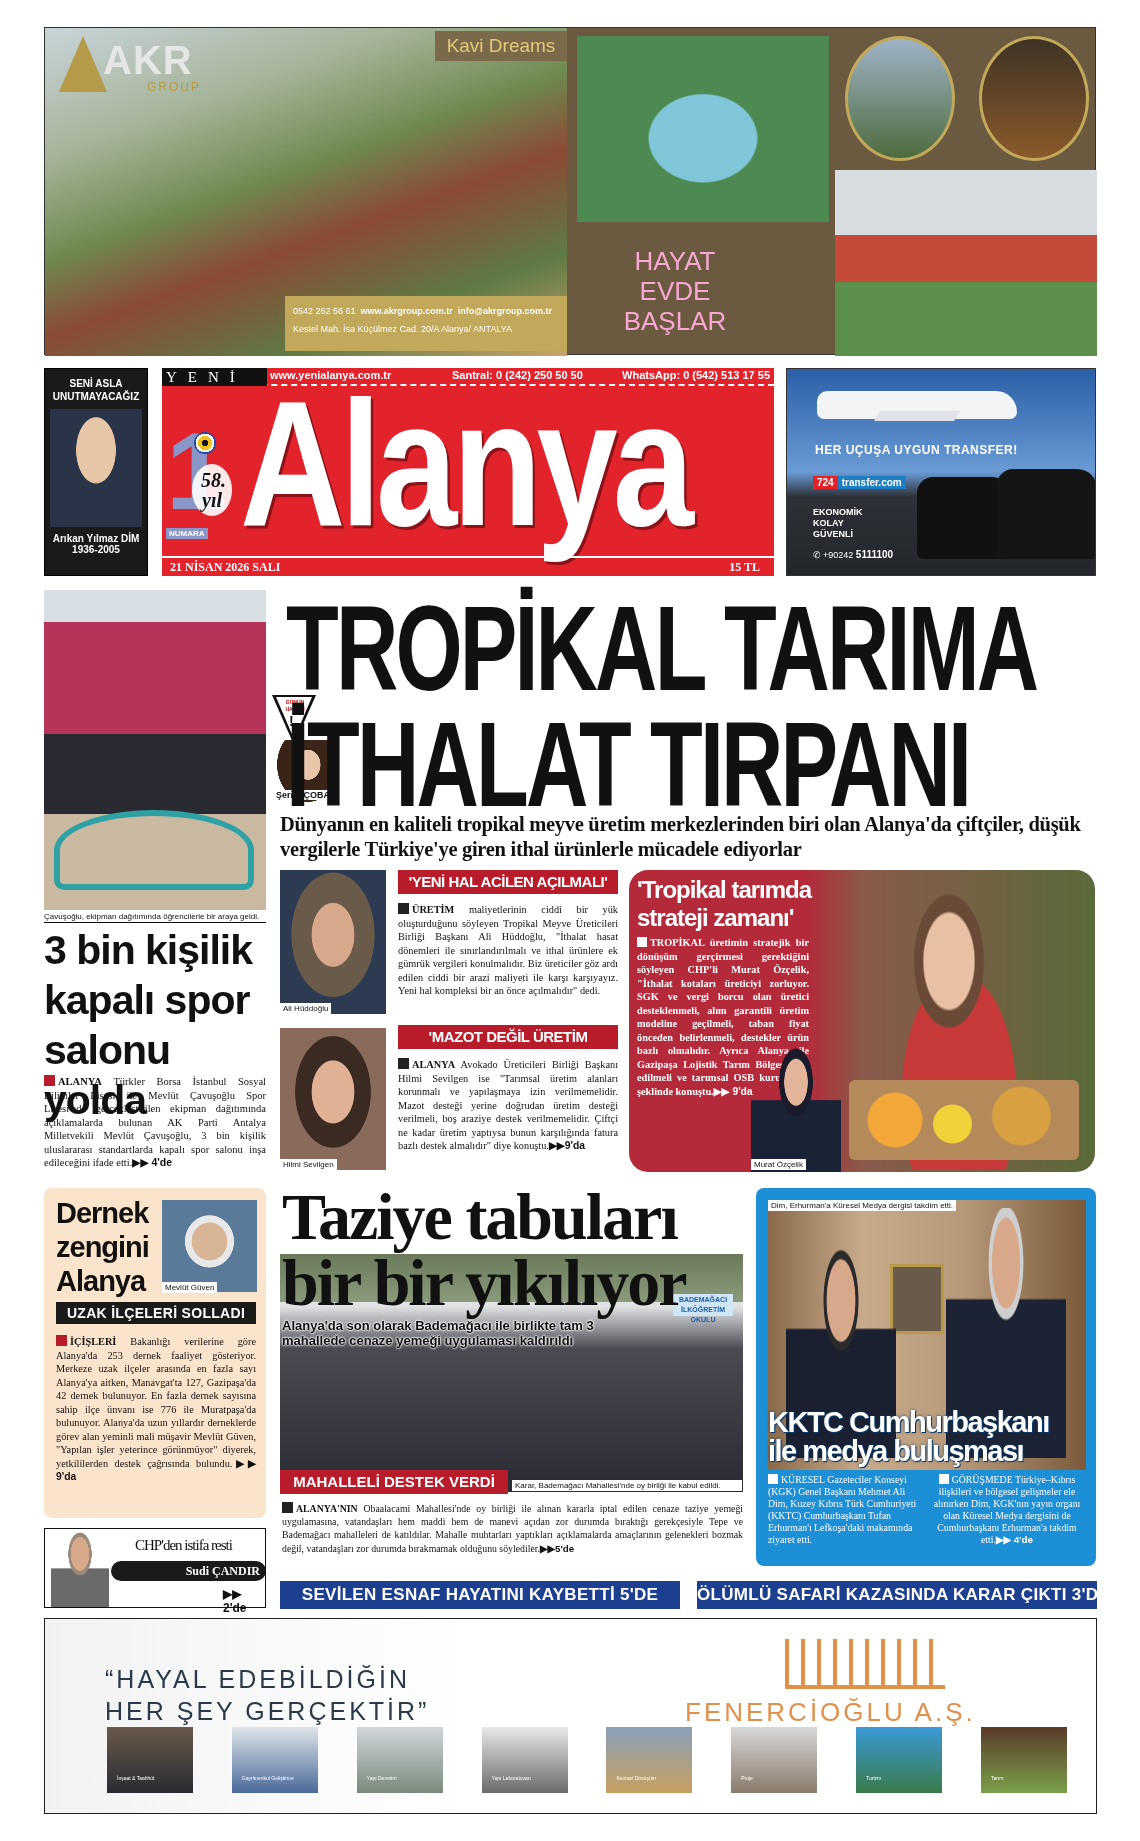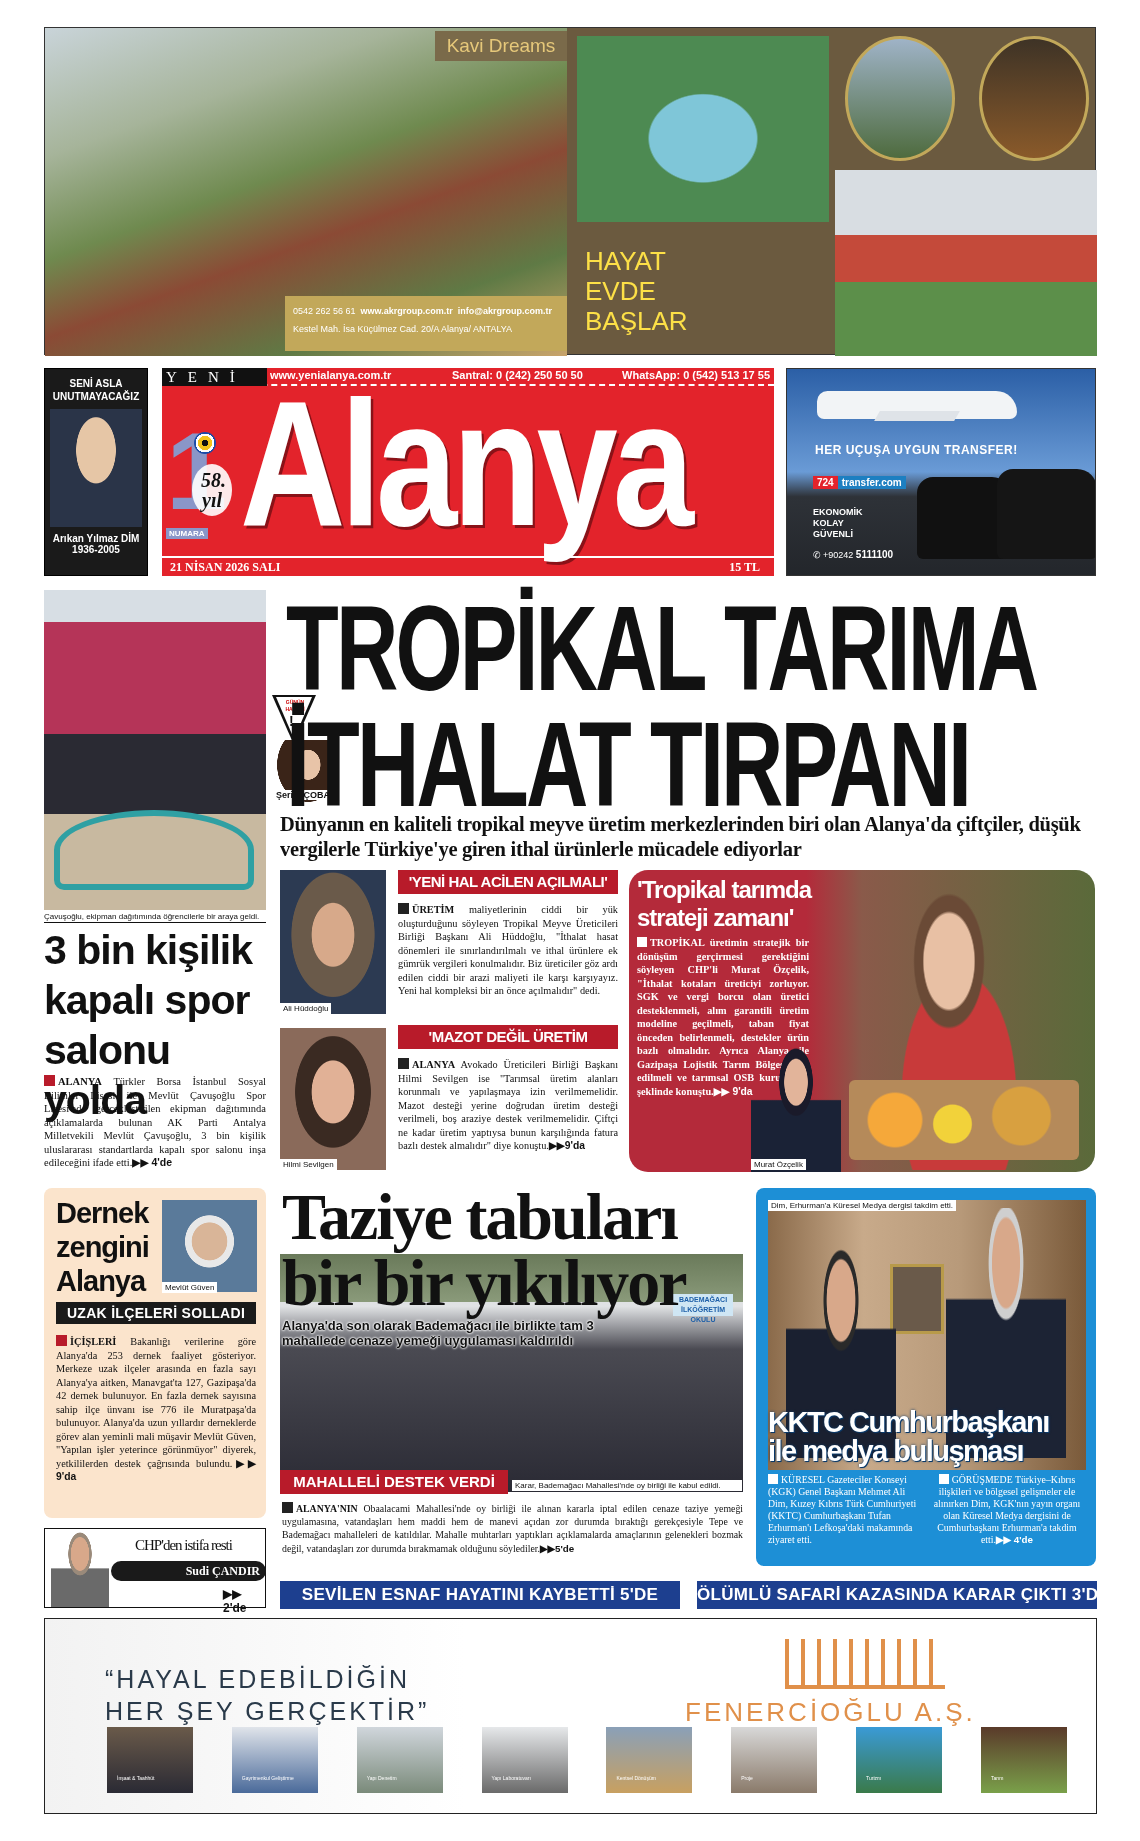--- a/index.html
+++ b/index.html
@@ -14,21 +14,21 @@
     background: linear-gradient(160deg, #c9d4d9 0%, #a6b49a 25%, #6f8a4f 45%, #8b4a35 60%, #5f7a45 80%, #c9a46b 100%); }
   #top-ad .akr-logo { left: 10px; top: 8px; width: 150px; height: 60px; }
   #top-ad .akr-a { left: 4px; top: 0; width: 0; height: 0; border-left: 24px solid transparent; border-right: 24px solid transparent; border-bottom: 56px solid #b59a4a; }
   #top-ad .akr-text { left: 48px; top: 2px; font: bold 40px "Liberation Sans", sans-serif; color: #e6e6e6; letter-spacing: 1px; }
   #top-ad .akr-group { left: 92px; top: 44px; font: 12px "Liberation Sans", sans-serif; color: #b59a4a; letter-spacing: 2px; }
   #top-ad .kavi { left: 390px; top: 3px; width: 132px; height: 30px; background: #7a6a4a; color: #e6c87a; font: 19px "Liberation Sans", sans-serif; text-align: center; line-height: 30px; }
   #top-ad .contact-box { left: 240px; top: 268px; width: 282px; height: 55px; background: #c2a85a; color: #fff; font: 9px "Liberation Sans", sans-serif; padding: 10px 8px; }
   #top-ad .contact-box div { margin-bottom: 8px; white-space: nowrap; }
   #top-ad .pool { left: 532px; top: 8px; width: 252px; height: 186px;
     background: radial-gradient(ellipse at 50% 55%, #7fc6d8 0 30%, #4d8a52 31% 100%); }
-  #top-ad .hayat { left: 540px; top: 200px; width: 252px; height: 128px; color: #fde047; font: 26px "Liberation Sans", sans-serif; line-height: 30px; padding-top: 18px; }
+  #top-ad .hayat { left: 504px; top: 200px; width: 252px; height: 128px; color: #f9a8d4; font: 26px "Liberation Sans", sans-serif; text-align: center; line-height: 30px; padding-top: 18px; }
   #top-ad .circle1 { left: 800px; top: 8px; width: 110px; height: 125px; border-radius: 50%; border: 3px solid #c2a85a; background: linear-gradient(180deg,#9fb3c7,#4e6b3e); }
   #top-ad .circle2 { left: 934px; top: 8px; width: 110px; height: 125px; border-radius: 50%; border: 3px solid #c2a85a; background: linear-gradient(180deg,#3e3326,#8a5a2a); }
   #top-ad .court { left: 790px; top: 142px; width: 262px; height: 186px; background: linear-gradient(180deg,#d8dde2 0 35%,#c44a3a 35% 60%, #5c8f4a 60% 100%); }
 
   
   #memorial { left: 44px; top: 368px; width: 104px; height: 208px; background: #1a1a1a; border: 1px solid #000; color: #fff; text-align: center; font-family: "Liberation Sans", sans-serif; }
   #memorial .title { font: bold 10px "Liberation Sans", sans-serif; padding-top: 8px; line-height: 13px; }
   #memorial .portrait { margin: 6px auto 0; width: 92px; height: 118px; background: radial-gradient(ellipse at 50% 35%, #e6c6a6 0 30%, #2a3448 31% 100%); }
   #memorial .name { font: bold 10px "Liberation Sans", sans-serif; margin-top: 6px; }
   #memorial .years { font: bold 10px "Liberation Sans", sans-serif; }
@@ -152,20 +152,25 @@
   #bottom-ad .thumb { width: 86px; height: 66px; position: relative; color: #fff; font: 5px "Liberation Sans", sans-serif; }
   #bottom-ad .thumb span { position: absolute; left: 10px; bottom: 12px; }
   #bottom-ad .contact { left: 88px; top: 194px; font: 9px "Liberation Sans", sans-serif; color: #2a3a4a; letter-spacing: 1px; margin-left: 36px; }
   #bottom-ad .contact .phone { margin-left: 40px; }
 </style>
 </head>
 <body>
 
 <div id="top-ad" class="abs">
   <div class="abs aerial"></div>
+  <div class="abs akr-logo">
+    <div class="abs akr-a"></div>
+    <div class="abs akr-text">AKR</div>
+    <div class="abs akr-group">GROUP</div>
+  </div>
   <div class="abs kavi">Kavi Dreams</div>
   <div class="abs contact-box">
     <div><span>0542 262 56 61</span>&nbsp;&nbsp;<b>www.akrgroup.com.tr</b>&nbsp;&nbsp;<b>info@akrgroup.com.tr</b></div>
     <div>Kestel Mah. İsa Küçülmez Cad. 20/A Alanya/ ANTALYA</div>
   </div>
   <div class="abs pool"></div>
   <div class="abs hayat">
     <div>HAYAT</div>
     <div>EVDE</div>
     <div>BAŞLAR</div>

